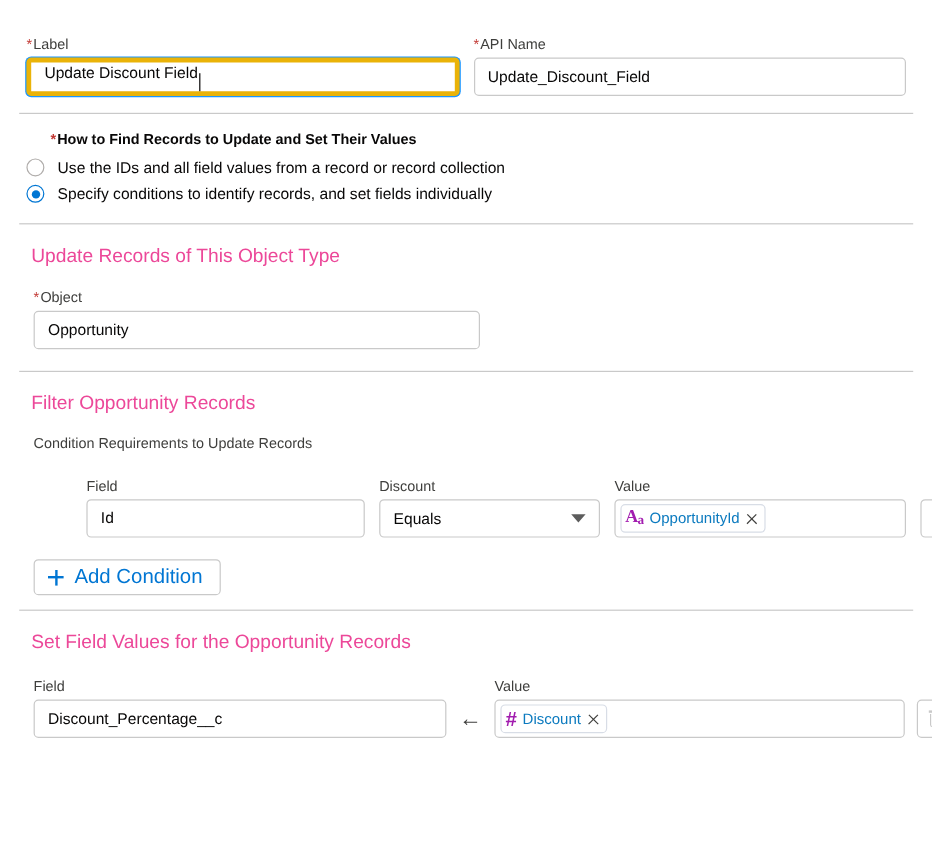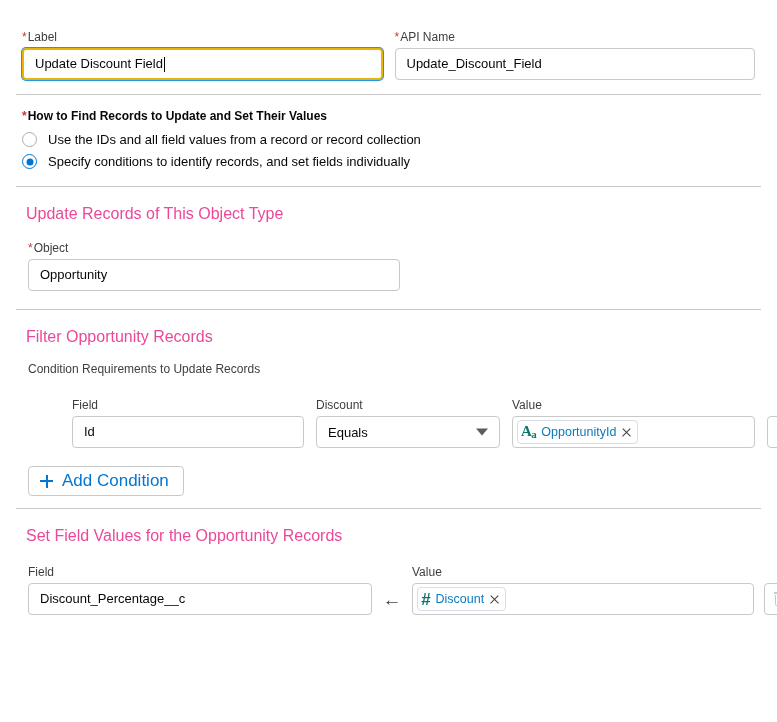--- a/index.html
+++ b/index.html
@@ -44,22 +44,23 @@
     padding: 0 11px;
     font-family: "Liberation Sans", sans-serif;
     font-size: 13px;
     color: #080707;
     line-height: 30px;
     display: flex;
     align-items: center;
     position: relative;
   }
   .input-box.focused {
-    border: 2px solid #eab308;
+    border: 4px solid #eab308;
     box-shadow: 0 0 0 1px #1b96ff;
+    align-items: flex-end;
   }
   .caret {
     display: inline-block;
     width: 1px;
     height: 15px;
     background: #080707;
     margin-left: 1px;
     vertical-align: middle;
   }
 
@@ -89,20 +90,21 @@
     margin: 0;
   }
 
   
   .radio-section { padding: 14px 6px 16px 6px; }
   .group-title {
     font-size: 12px;
     font-weight: bold;
     color: #080707;
     margin-bottom: 9px;
+    margin-left: 20px;
   }
   .radio-row {
     display: flex;
     margin-bottom: 6px;
   }
   .radio-row:last-child { margin-bottom: 0; }
   .radio-dot {
     width: 15px;
     height: 15px;
     border-radius: 50%;
@@ -212,21 +214,21 @@
     height: 24px;
     border: 1px solid #d8dde6;
     border-radius: 4px;
     background: #ffffff;
     padding: 0 5px 0 3px;
     max-width: 100%;
   }
   .pill-type-icon {
     font-family: "Liberation Serif", serif;
     font-size: 15px;
-    color: #0f766e;
+    color: #a21caf;
     line-height: 1;
     margin-right: 5px;
     display: inline-block;
     white-space: nowrap;
     font-weight: bold;
   }
   .pill-type-icon.aa { letter-spacing: -0.5px; }
   .pill-type-icon.aa .sm { font-size: 11px; vertical-align: -2px; }
   .pill-type-icon.hash {
     font-family: "Liberation Sans", sans-serif;

